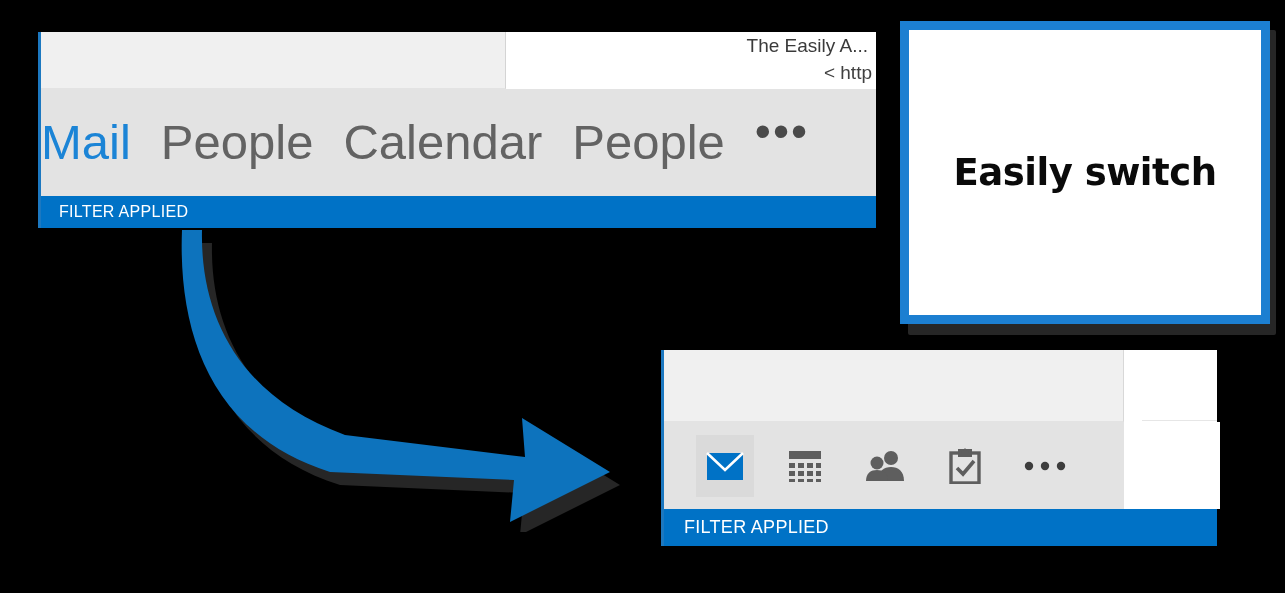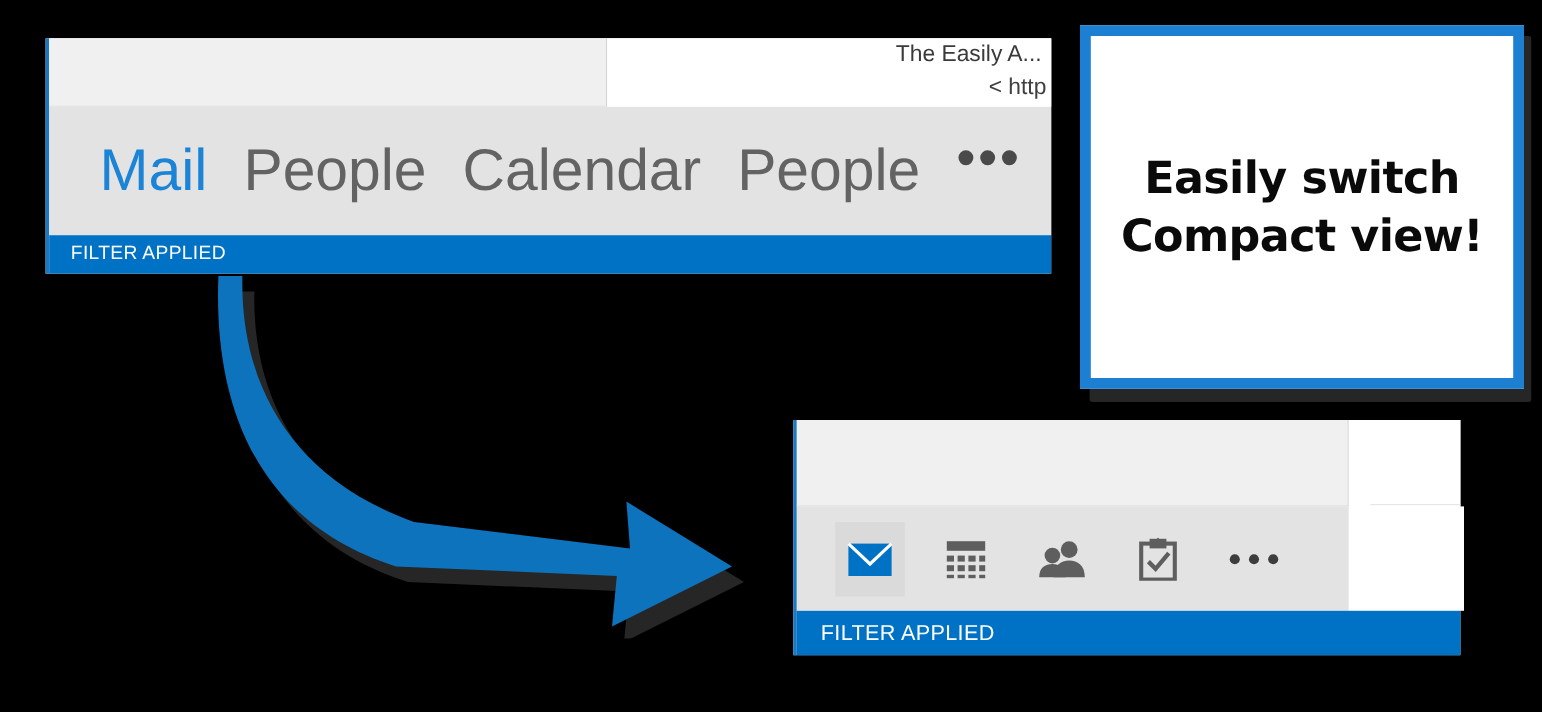--- a/index.html
+++ b/index.html
@@ -75,21 +75,20 @@
 
   #expanded-navbar {
     position: absolute;
     left: 0;
     top: 57px;
     width: 100%;
     height: 107px;
     background: #e3e3e3;
     display: flex;
     align-items: center;
-    padding-left: 42px;
   }
   .nav-word {
     font-family: "Liberation Sans", sans-serif;
     font-size: 49px;
     font-weight: 300;
     color: #636363;
     letter-spacing: 0px;
     margin-right: 30px;
     line-height: 1;
     white-space: nowrap;
@@ -311,21 +310,20 @@
              L 344 258
              L 160 250
              C 40 212, 8 110, 12 8
              Z" fill="#0d73bd"></path>
   </svg>
 
   <div id="callout-shadow"></div>
   <div id="callout">
     <div id="callout-inner">
       <div class="callout-line">Easily switch</div>
-      <div class="callout-line">Compact view!</div>
     </div>
   </div>
 
   <div id="compact-panel">
 
     <div id="compact-toolbar-row">
       <div id="compact-toolbar-left"></div>
       <div id="compact-toolbar-right"></div>
     </div>
 

